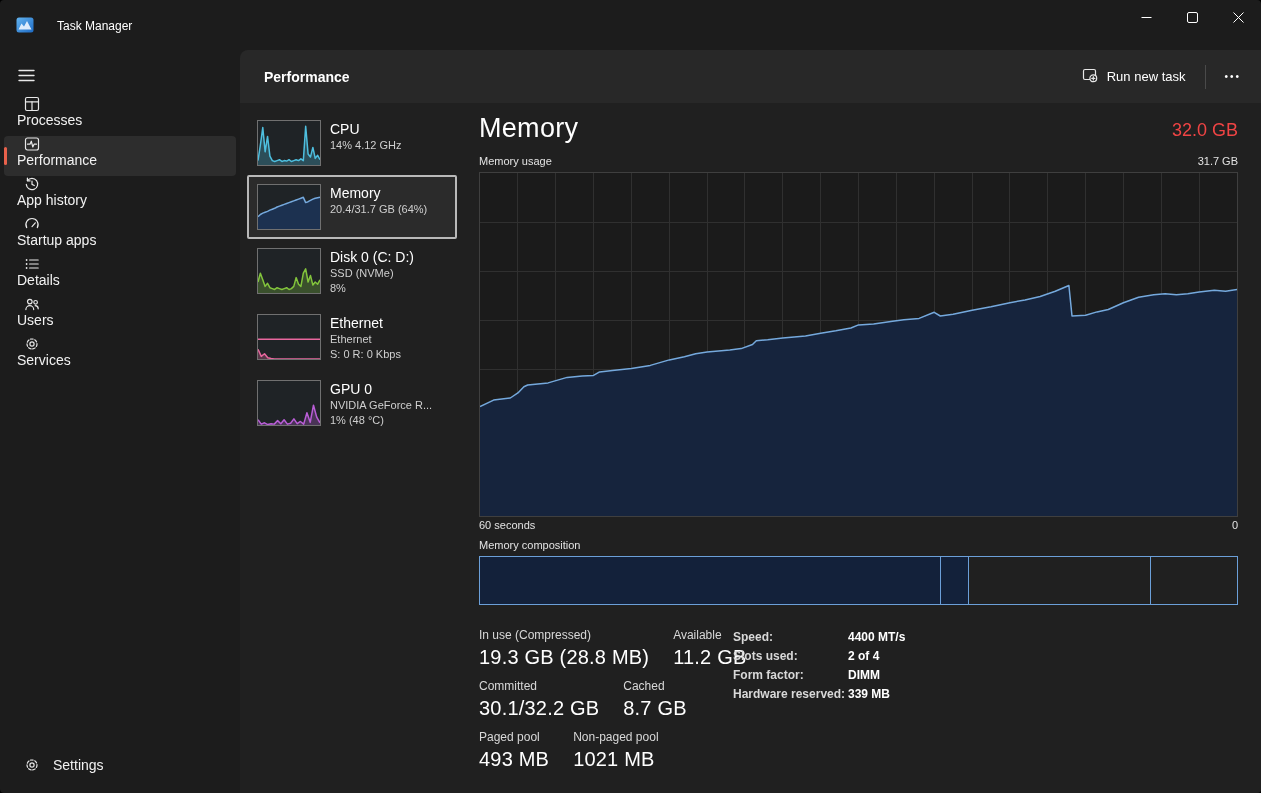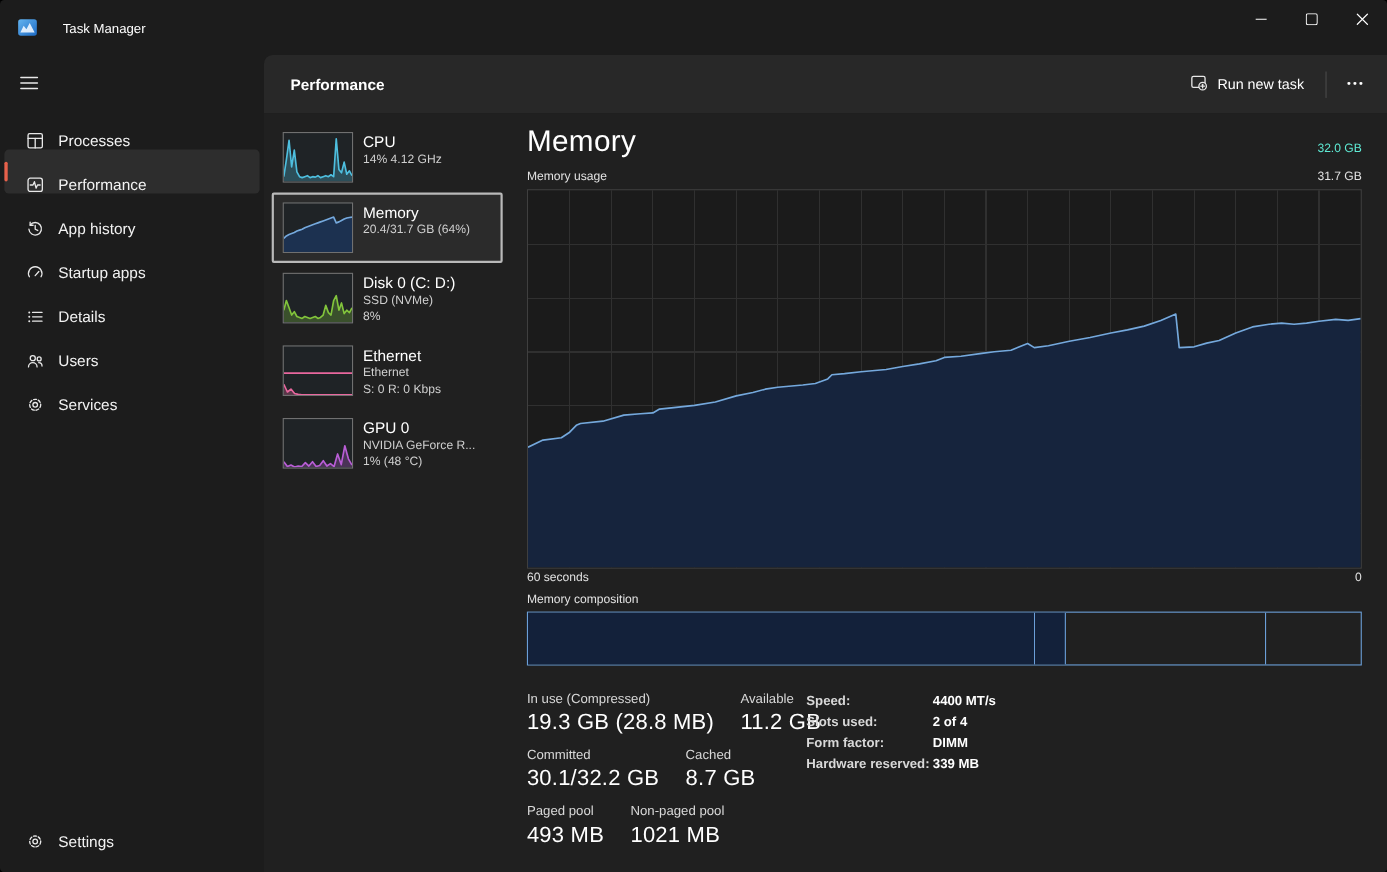--- a/index.html
+++ b/index.html
@@ -13,22 +13,22 @@
   .win-title{position:absolute;left:57px;top:19px;font-size:12px;color:#ffffff;}
   .win-controls{position:absolute;right:0;top:0;display:flex;}
   .win-btn{width:46px;height:34px;display:flex;align-items:center;justify-content:center;
            background:transparent;border:none;cursor:pointer;}
   .win-btn svg{display:block;}
 
   
   .hamburger{position:absolute;left:13px;top:62px;width:26px;height:26px;display:flex;
              align-items:center;justify-content:center;border-radius:4px;cursor:pointer;}
   .sidebar{position:absolute;left:0;top:96px;width:240px;}
-  .side-item{position:relative;height:40px;margin:0 4px;display:flex;align-items:flex-end;
-             border-radius:4px;cursor:pointer;}
+  .side-item{position:relative;height:40px;margin:0 4px;display:flex;align-items:flex-start;
+             border-radius:4px;cursor:pointer;flex-direction:column;}
   .side-item.selected{background:#2d2d2d;}
   .side-item .accent{display:none;}
   .side-item.selected .accent{display:block;position:absolute;left:0;top:11px;width:3px;height:18px;
              border-radius:2px;background:#e8614b;}
   .side-icon{width:16px;height:16px;margin-left:20px;flex:0 0 16px;}
   .side-label{margin-left:13px;font-size:14px;color:#f2f2f2;}
   .settings-item{position:absolute;left:4px;bottom:8px;width:232px;height:40px;display:flex;
              align-items:center;border-radius:4px;cursor:pointer;}
 
   
@@ -54,21 +54,21 @@
   .thumb svg{width:100%;height:100%;display:block;}
   .perf-text{margin-left:9px;min-width:0;}
   .perf-name{font-size:14px;color:#ffffff;line-height:18px;white-space:nowrap;}
   .perf-sub{font-size:11px;color:#cfcfcf;line-height:15px;white-space:nowrap;overflow:hidden;
             text-overflow:ellipsis;max-width:120px;}
 
   
   .detail{position:absolute;left:239px;top:0;width:759px;height:100%;}
   .detail-title-row{position:absolute;top:10px;left:0;right:0;display:flex;align-items:flex-end;}
   .detail-title{font-size:27px;font-weight:300;color:#ffffff;letter-spacing:0.3px;}
-  .detail-total{margin-left:auto;font-size:11px;color:#5eead4;padding-bottom:3px;}
+  .detail-total{margin-left:auto;font-size:18px;color:#ef4444;padding-bottom:3px;}
   .usage-row{position:absolute;top:52px;left:0;right:0;display:flex;font-size:11px;color:#e2e2e2;}
   .usage-max{margin-left:auto;}
   .chart{position:absolute;top:69px;left:0;width:757px;height:343px;background:#1b1b1b;
          border:1px solid #3f3f3f;}
   .chart svg{width:100%;height:100%;display:block;}
   .time-row{position:absolute;top:416px;left:0;right:0;display:flex;font-size:11px;color:#e2e2e2;}
   .time-right{margin-left:auto;}
   .comp-label{position:absolute;top:436px;left:0;font-size:11px;color:#e2e2e2;}
   .comp-bar{position:absolute;top:453px;left:0;width:757px;height:47px;border:1px solid #6b9fd8;
             display:flex;}

